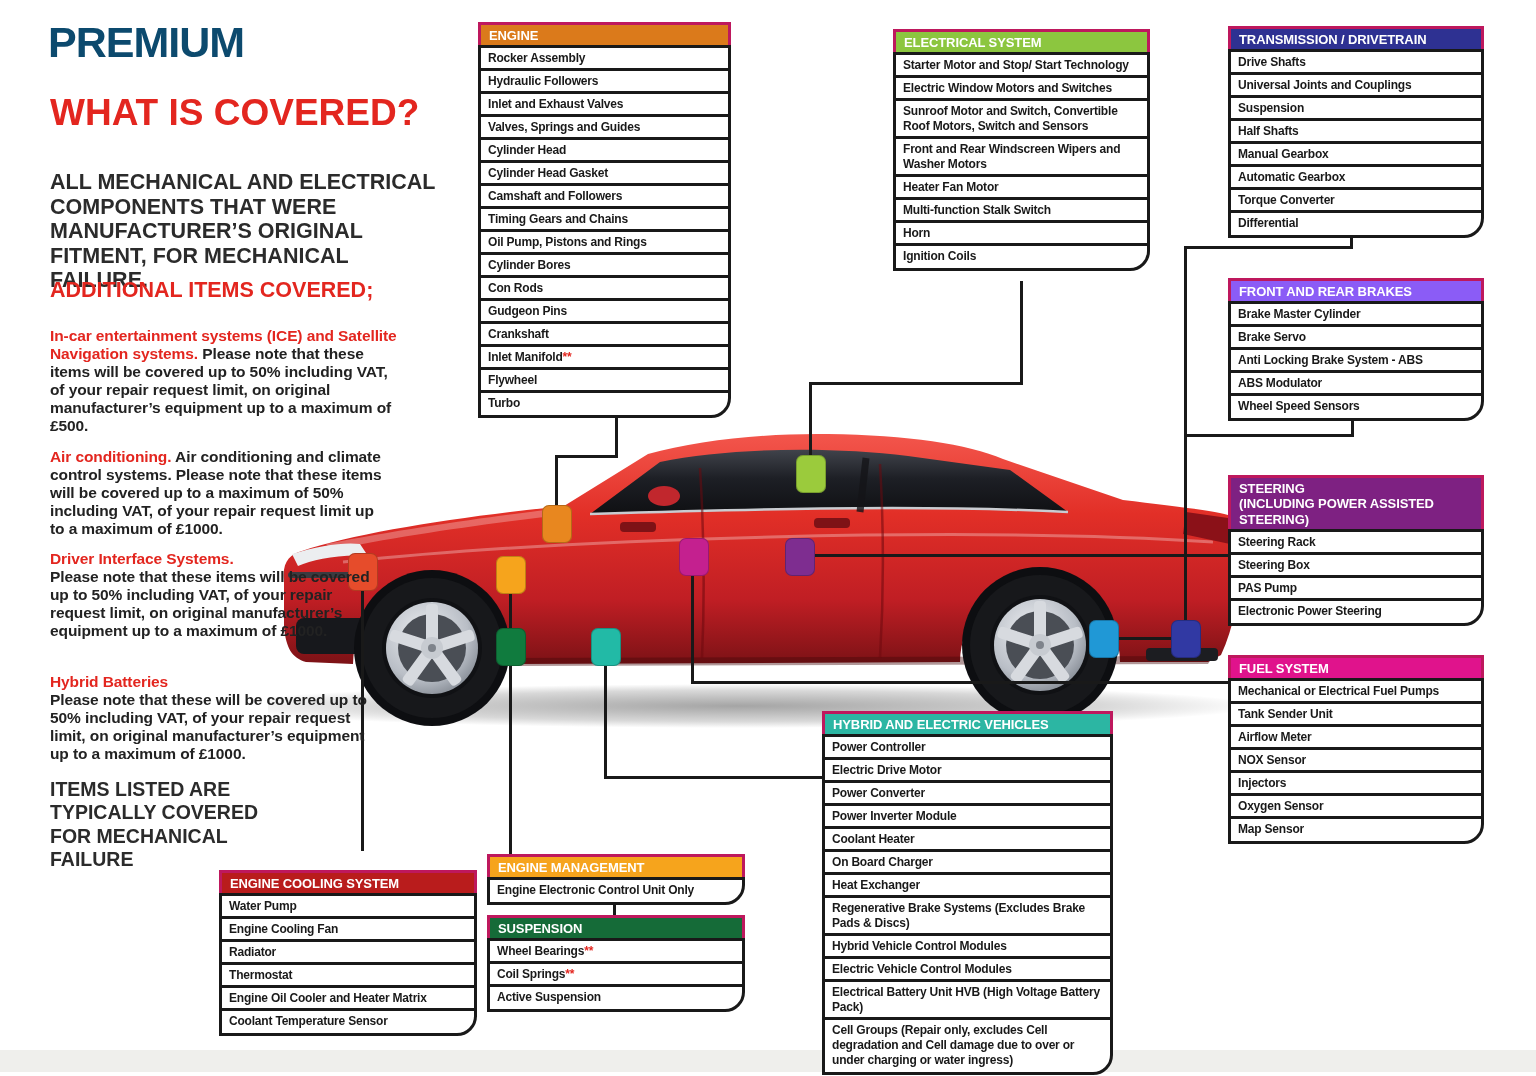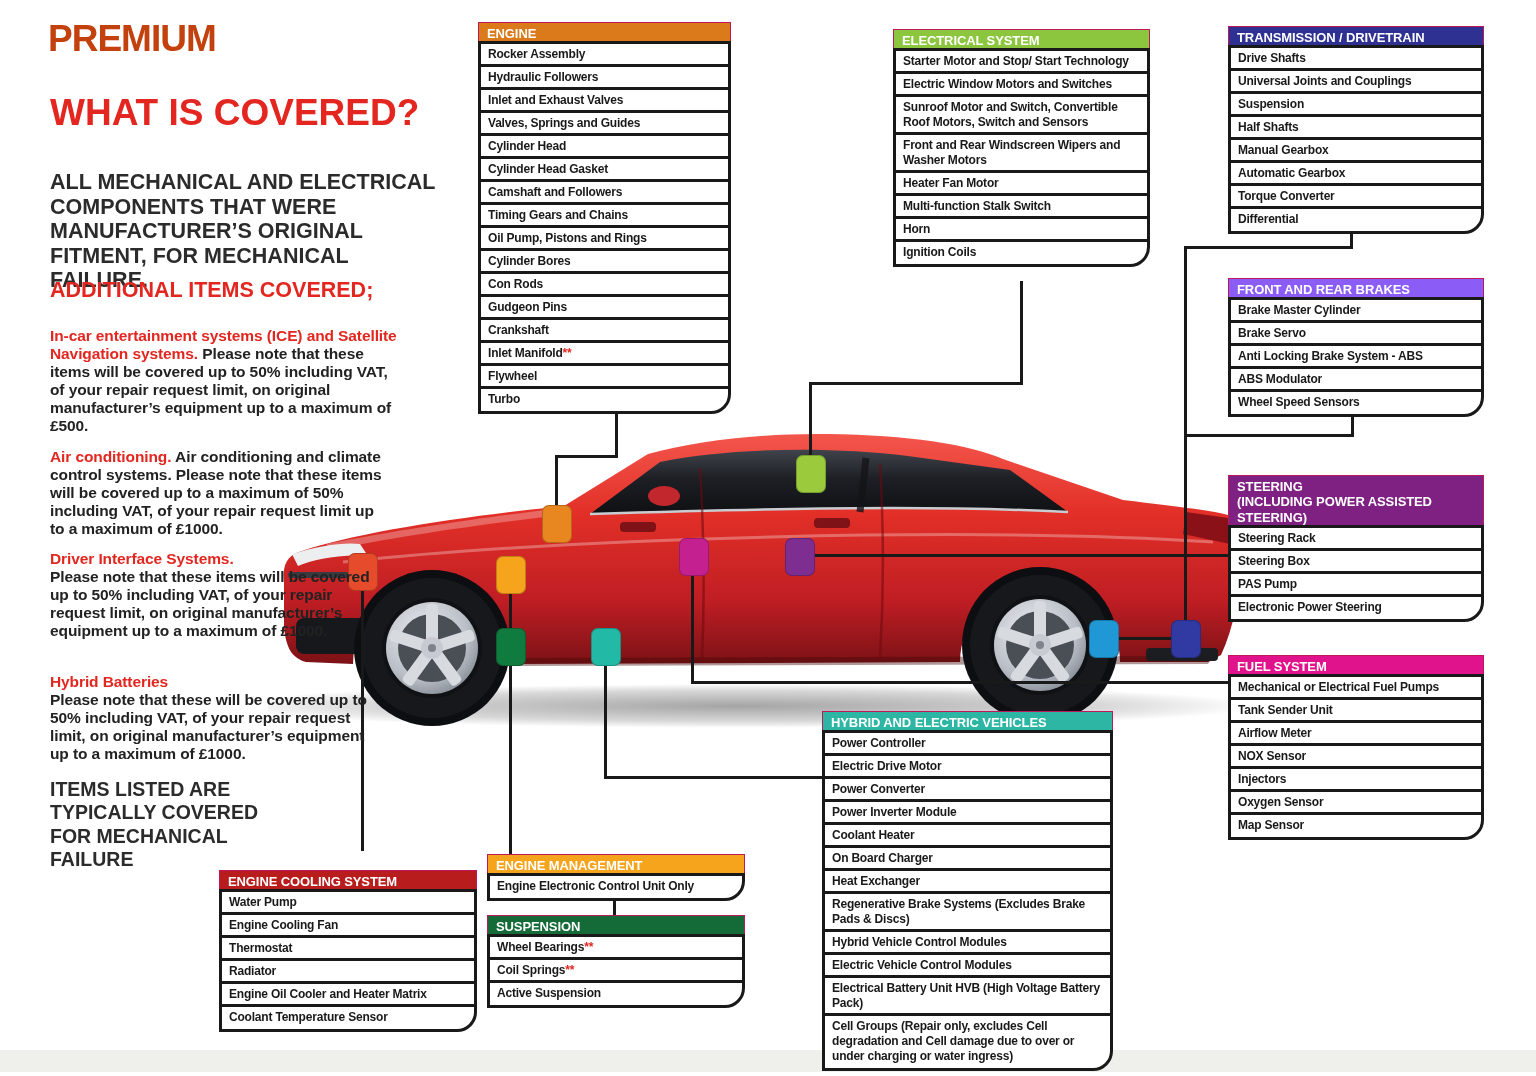--- a/index.html
+++ b/index.html
@@ -3,35 +3,35 @@
 <meta charset="utf-8">
 <style>
   html,body{margin:0;padding:0;}
   body{
     width:1536px;height:1076px;position:relative;overflow:hidden;
     background:#ffffff;font-family:"Liberation Sans",sans-serif;
     -webkit-font-smoothing:antialiased;
   }
   
   .abs{position:absolute;}
-  .title{left:48px;top:18px;font-size:37px;font-weight:800;letter-spacing:-1px;color:#c2410c;z-index:7;}
+  .title{left:48px;top:18px;font-size:43px;font-weight:800;letter-spacing:-1px;color:#0c4a6e;z-index:7;}
   .subtitle{left:50px;top:92px;font-size:37px;font-weight:800;color:#e3261f;z-index:7;}
   .intro{left:50px;top:170px;width:400px;font-size:21.5px;line-height:1.14;font-weight:800;color:#2b2b2b;z-index:7;}
   .additional{left:50px;top:278px;font-size:21.5px;font-weight:800;color:#e3261f;z-index:7;}
   .note{font-size:15.5px;line-height:1.17;font-weight:700;color:#222;z-index:7;letter-spacing:-0.1px;}
   .note .lead{color:#e3261f;}
   .note .lead.block{display:block;}
   .note1{left:50px;top:311px;width:354px;}
   .note2{left:50px;top:432px;width:332px;}
   .note3{left:50px;top:534px;width:322px;}
   .note4{left:50px;top:657px;width:332px;}
   .footer-note{left:50px;top:778px;width:252px;font-size:19.5px;line-height:1.2;font-weight:800;color:#2b2b2b;z-index:7;}
   
   .panel{position:absolute;z-index:5;}
-  .hdr{border:1px solid #be185d;color:#fff;font-weight:700;font-size:13px;
+  .hdr{border:3px solid #be185d;color:#fff;font-weight:700;font-size:13px;
        padding:3px 8px 2px;line-height:1.18;text-transform:uppercase;letter-spacing:-0.1px;}
   .hdr-sub{display:block;}
   .hdr-sub:empty{display:none;}
   .row{border:3px solid #191919;background:#fff;margin-top:-3px;font-weight:700;
        font-size:12px;letter-spacing:-0.2px;padding:3px 7px 2px;color:#191919;line-height:1.25;}
   .rows .row:last-child{border-bottom-right-radius:20px;padding-bottom:4px;}
   .flag{color:#e3261f;}
   
   .line{position:absolute;background:#191919;z-index:3;}
   .marker{position:absolute;width:30px;height:38px;border-radius:7px;z-index:6;
@@ -345,22 +345,22 @@
 </div>
 
 <div class="panel" style="left:219px;top:848px;width:258px;">
   <div class="hdr" style="background: #b91c1c; margin-top: 22px;">
     <span>ENGINE COOLING SYSTEM</span>
     
   </div>
   <div class="rows">
       <div class="row">Water Pump</div>
       <div class="row">Engine Cooling Fan</div>
+      <div class="row">Radiator</div>
       <div class="row">Thermostat</div>
-      <div class="row">Radiator</div>
       <div class="row">Engine Oil Cooler and Heater Matrix</div>
       <div class="row">Coolant Temperature Sensor</div>
     </div>
 </div>
 
 <div class="panel" style="left:487px;top:854px;width:258px;">
   <div class="hdr" style="background: rgb(246, 164, 28);">
     <span>ENGINE MANAGEMENT</span>
     
   </div>

